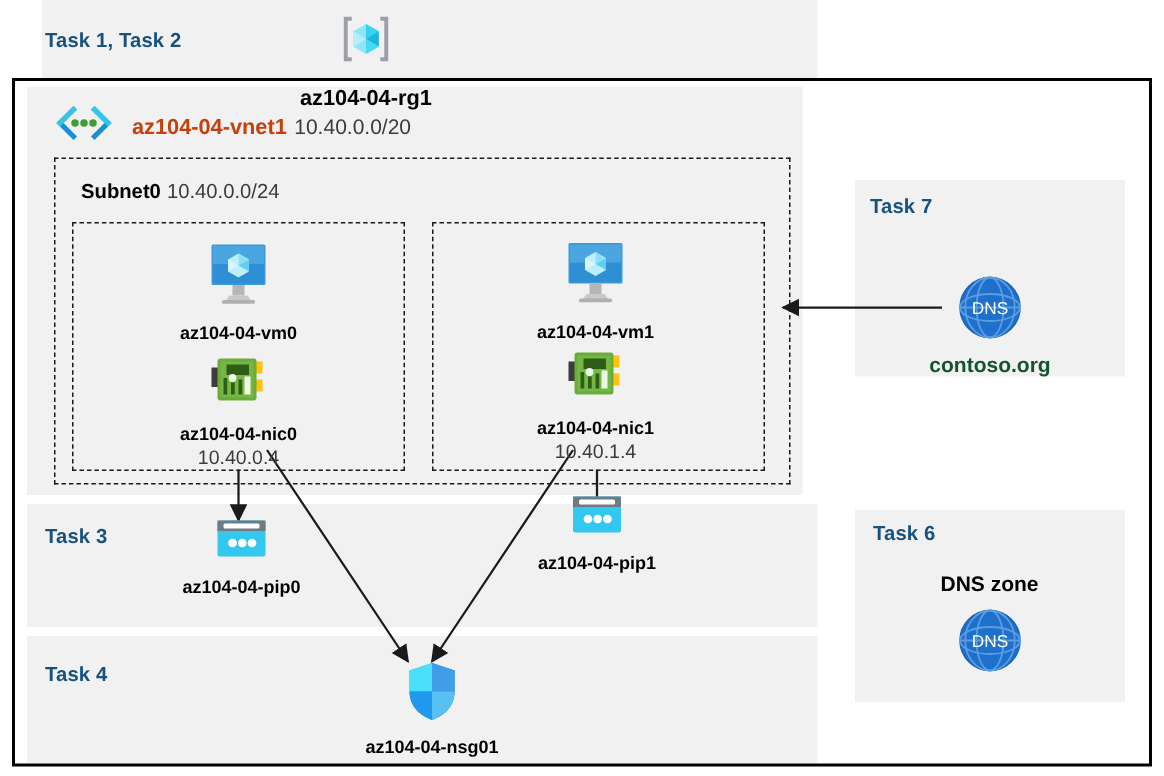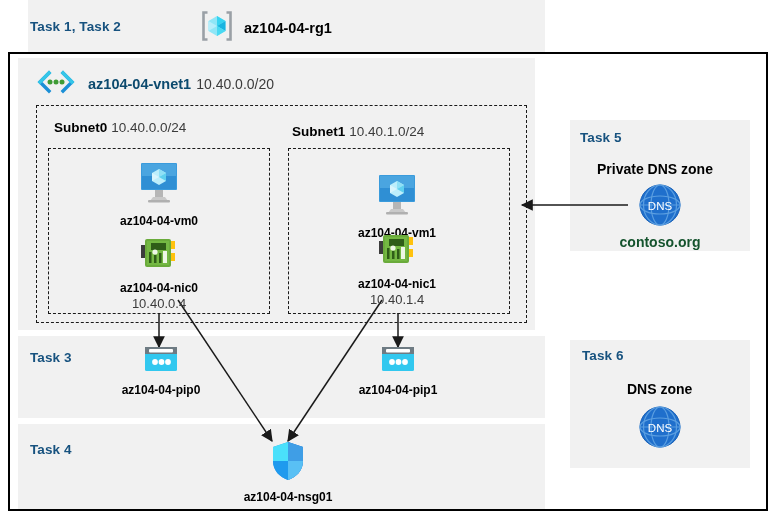--- a/index.html
+++ b/index.html
@@ -76,39 +76,40 @@
     width: 180px;
     height: 128px;
   }
   .rg-title-row {
     position: absolute;
     left: 200px;
     top: 9px;
     display: flex;
     align-items: center;
     gap: 10px;
+    flex-direction: column;
   }
   .rg-title-text {
     font-size: 14.5px;
     font-weight: bold;
     color: #000000;
     white-space: nowrap;
   }
   .vnet-title-row {
     position: absolute;
     left: 36px;
     top: 70px;
     display: flex;
     align-items: center;
     gap: 12px;
   }
   .vnet-name {
     font-size: 14.5px;
     font-weight: bold;
-    color: #0c4a6e;
+    color: #c2410c;
   }
   .vnet-cidr {
     font-size: 14px;
     font-weight: normal;
     color: #3b3b3b;
     margin-left: 5px;
   }
   .vnet-dashed {
     position: absolute;
     left: 36px;
@@ -149,25 +150,25 @@
     white-space: nowrap;
   }
   .node-sub {
     font-size: 13px;
     font-weight: normal;
     color: #3b3b3b;
     margin-top: 1px;
     white-space: nowrap;
   }
   .vm0 { left: 79px; top: 160px; }
-  .vm1 { left: 317px; top: 172px; }
+  .vm1 { left: 317px; top: 159px; }
   .nic0 { left: 79px; top: 235px; }
   .nic1 { left: 317px; top: 231px; }
   .pip0 { left: 81px; top: 345px; }
-  .pip1 { left: 318px; top: 345px; }
+  .pip1 { left: 318px; top: 329px; }
   .nsg  { left: 208px; top: 440px; }
   .zone-heading {
     position: absolute;
     font-size: 14px;
     font-weight: bold;
     color: #000000;
     white-space: nowrap;
   }
   .zone-node {
     position: absolute;
@@ -239,23 +240,20 @@
       <span class="vnet-name">az104-04-vnet1</span><span class="vnet-cidr">10.40.0.0/20</span>
     </span>
   </div>
 
   <div class="vnet-dashed"></div>
   <div class="subnet-box subnet0-box"></div>
   <div class="subnet-box subnet1-box"></div>
 
   <div class="subnet-title st0">
     <b>Subnet0</b><span>10.40.0.0/24</span>
-  </div>
-  <div class="subnet-title st1">
-    <b>Subnet1</b><span>10.40.1.0/24</span>
   </div>
 
   <svg class="arrows">
     <defs>
       <marker id="ah" markerWidth="9" markerHeight="9" refX="7.2" refY="4.5" orient="auto">
         <path d="M0,0.6 L8,4.5 L0,8.4 z" fill="#1a1a1a"></path>
       </marker>
     </defs>
     <line x1="159" y1="313" x2="159" y2="347" stroke="#1a1a1a" stroke-width="1.5" marker-end="url(#ah)"></line>
     <line x1="398" y1="313" x2="398" y2="347" stroke="#1a1a1a" stroke-width="1.5" marker-end="url(#ah)"></line>
@@ -379,22 +377,21 @@
         <path d="M19 2 L34 7 V21 C34 31 27 37 19 40 V2 Z" fill="#3f86d8"></path>
         <path d="M19 2 L4 7 V21 H19 Z" fill="#4ae0fb"></path>
         <path d="M19 2 L34 7 V21 H19 Z" fill="#3f9ee6"></path>
         <path d="M19 21 H4 V21 C4 31 11 37 19 40 Z" fill="#1f9aee"></path>
         <path d="M19 21 H34 C34 31 27 37 19 40 Z" fill="#59c0f4"></path>
       </svg>
     </span>
     <span class="node-label">az104-04-nsg01</span>
   </div>
 
-  <div class="task-label" style="left:580px; top:130px;">Task 5</div>
-  <div class="zone-heading" style="left:597px; top:161px;">Private DNS zone</div>
+  <div class="task-label" style="left:580px; top:130px;">Task 7</div>
   <div class="zone-node" style="left:580px; top:183px;">
     <span class="icon">
       <svg width="44" height="44" viewBox="0 0 44 44">
         <circle cx="22" cy="22" r="20" fill="#1f6fcc"></circle>
         <circle cx="22" cy="22" r="20" fill="none" stroke="#1a62b8" stroke-width="1"></circle>
         <ellipse cx="22" cy="22" rx="9" ry="20" fill="none" stroke="#5a9ee0" stroke-width="1.2"></ellipse>
         <ellipse cx="22" cy="22" rx="16.5" ry="20" fill="none" stroke="#5a9ee0" stroke-width="1.2"></ellipse>
         <line x1="2" y1="22" x2="42" y2="22" stroke="#5a9ee0" stroke-width="1.2"></line>
         <ellipse cx="22" cy="22" rx="20" ry="9" fill="none" stroke="#5a9ee0" stroke-width="1.2"></ellipse>
         <text x="22" y="26.5" font-family="'Liberation Sans',sans-serif" font-size="11.5" fill="#ffffff" text-anchor="middle">DNS</text>

